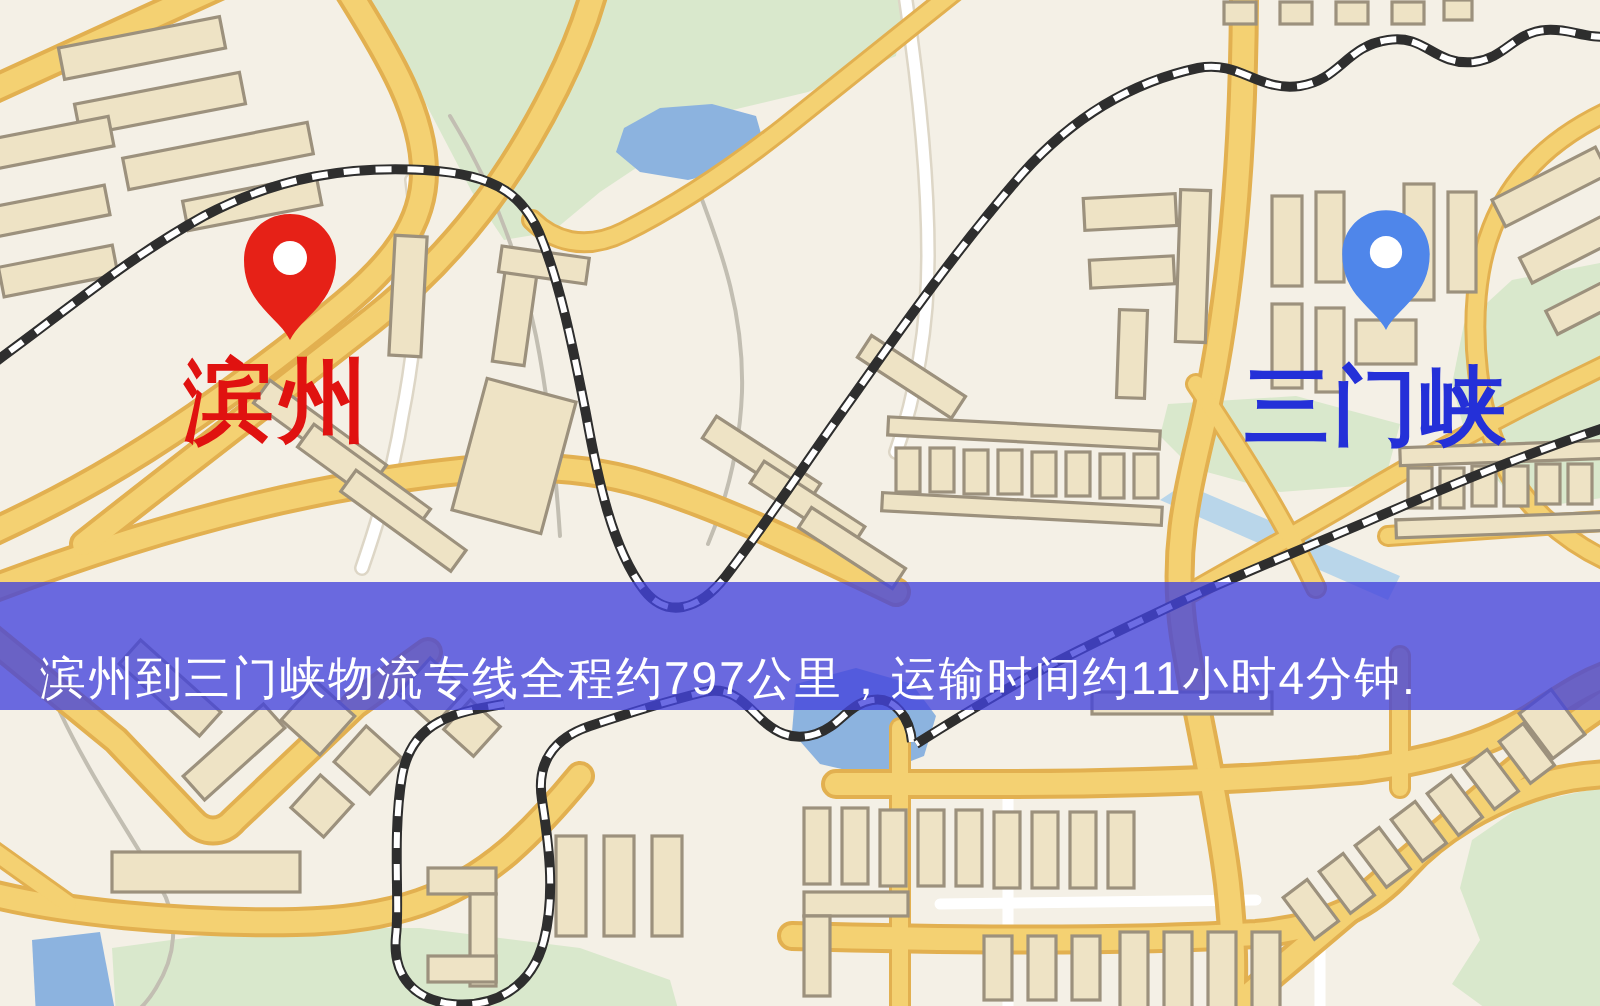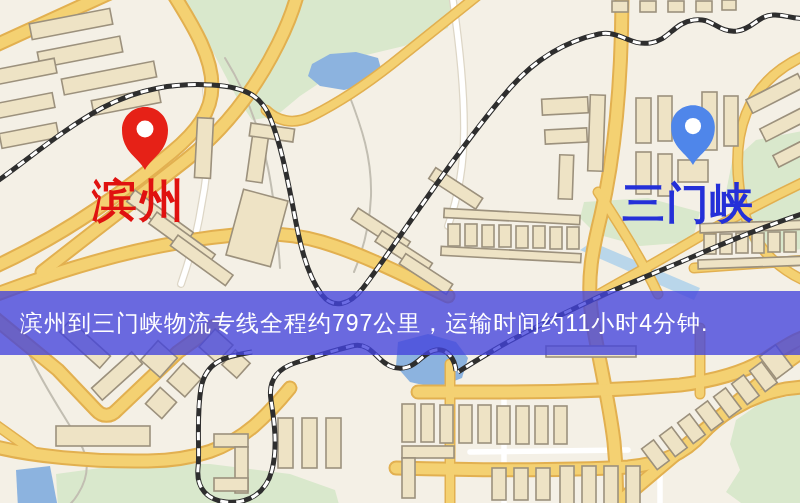--- a/index.html
+++ b/index.html
@@ -44,21 +44,21 @@
   .railb{fill:none;stroke:var(--rail);stroke-width:5;stroke-linecap:butt;}
   .raild{fill:none;stroke:#ffffff;stroke-width:3;stroke-dasharray:8 8;}
   .pin-label{
     font-family:"Liberation Sans", sans-serif;
     font-weight:bold;
     paint-order:stroke;
   }
   .banner{
     position:absolute;left:0;top:291px;width:800px;height:64px;
     background:var(--banner-bg);
-    display:flex;align-items:center;
+    display:flex;align-items:flex-end;
     box-sizing:border-box;padding-left:20px;
     z-index:5;
   }
   .banner-text{
     color:var(--banner-text);
     font-size:23px;
     letter-spacing:1px;
     white-space:nowrap;
   }
 </style>

